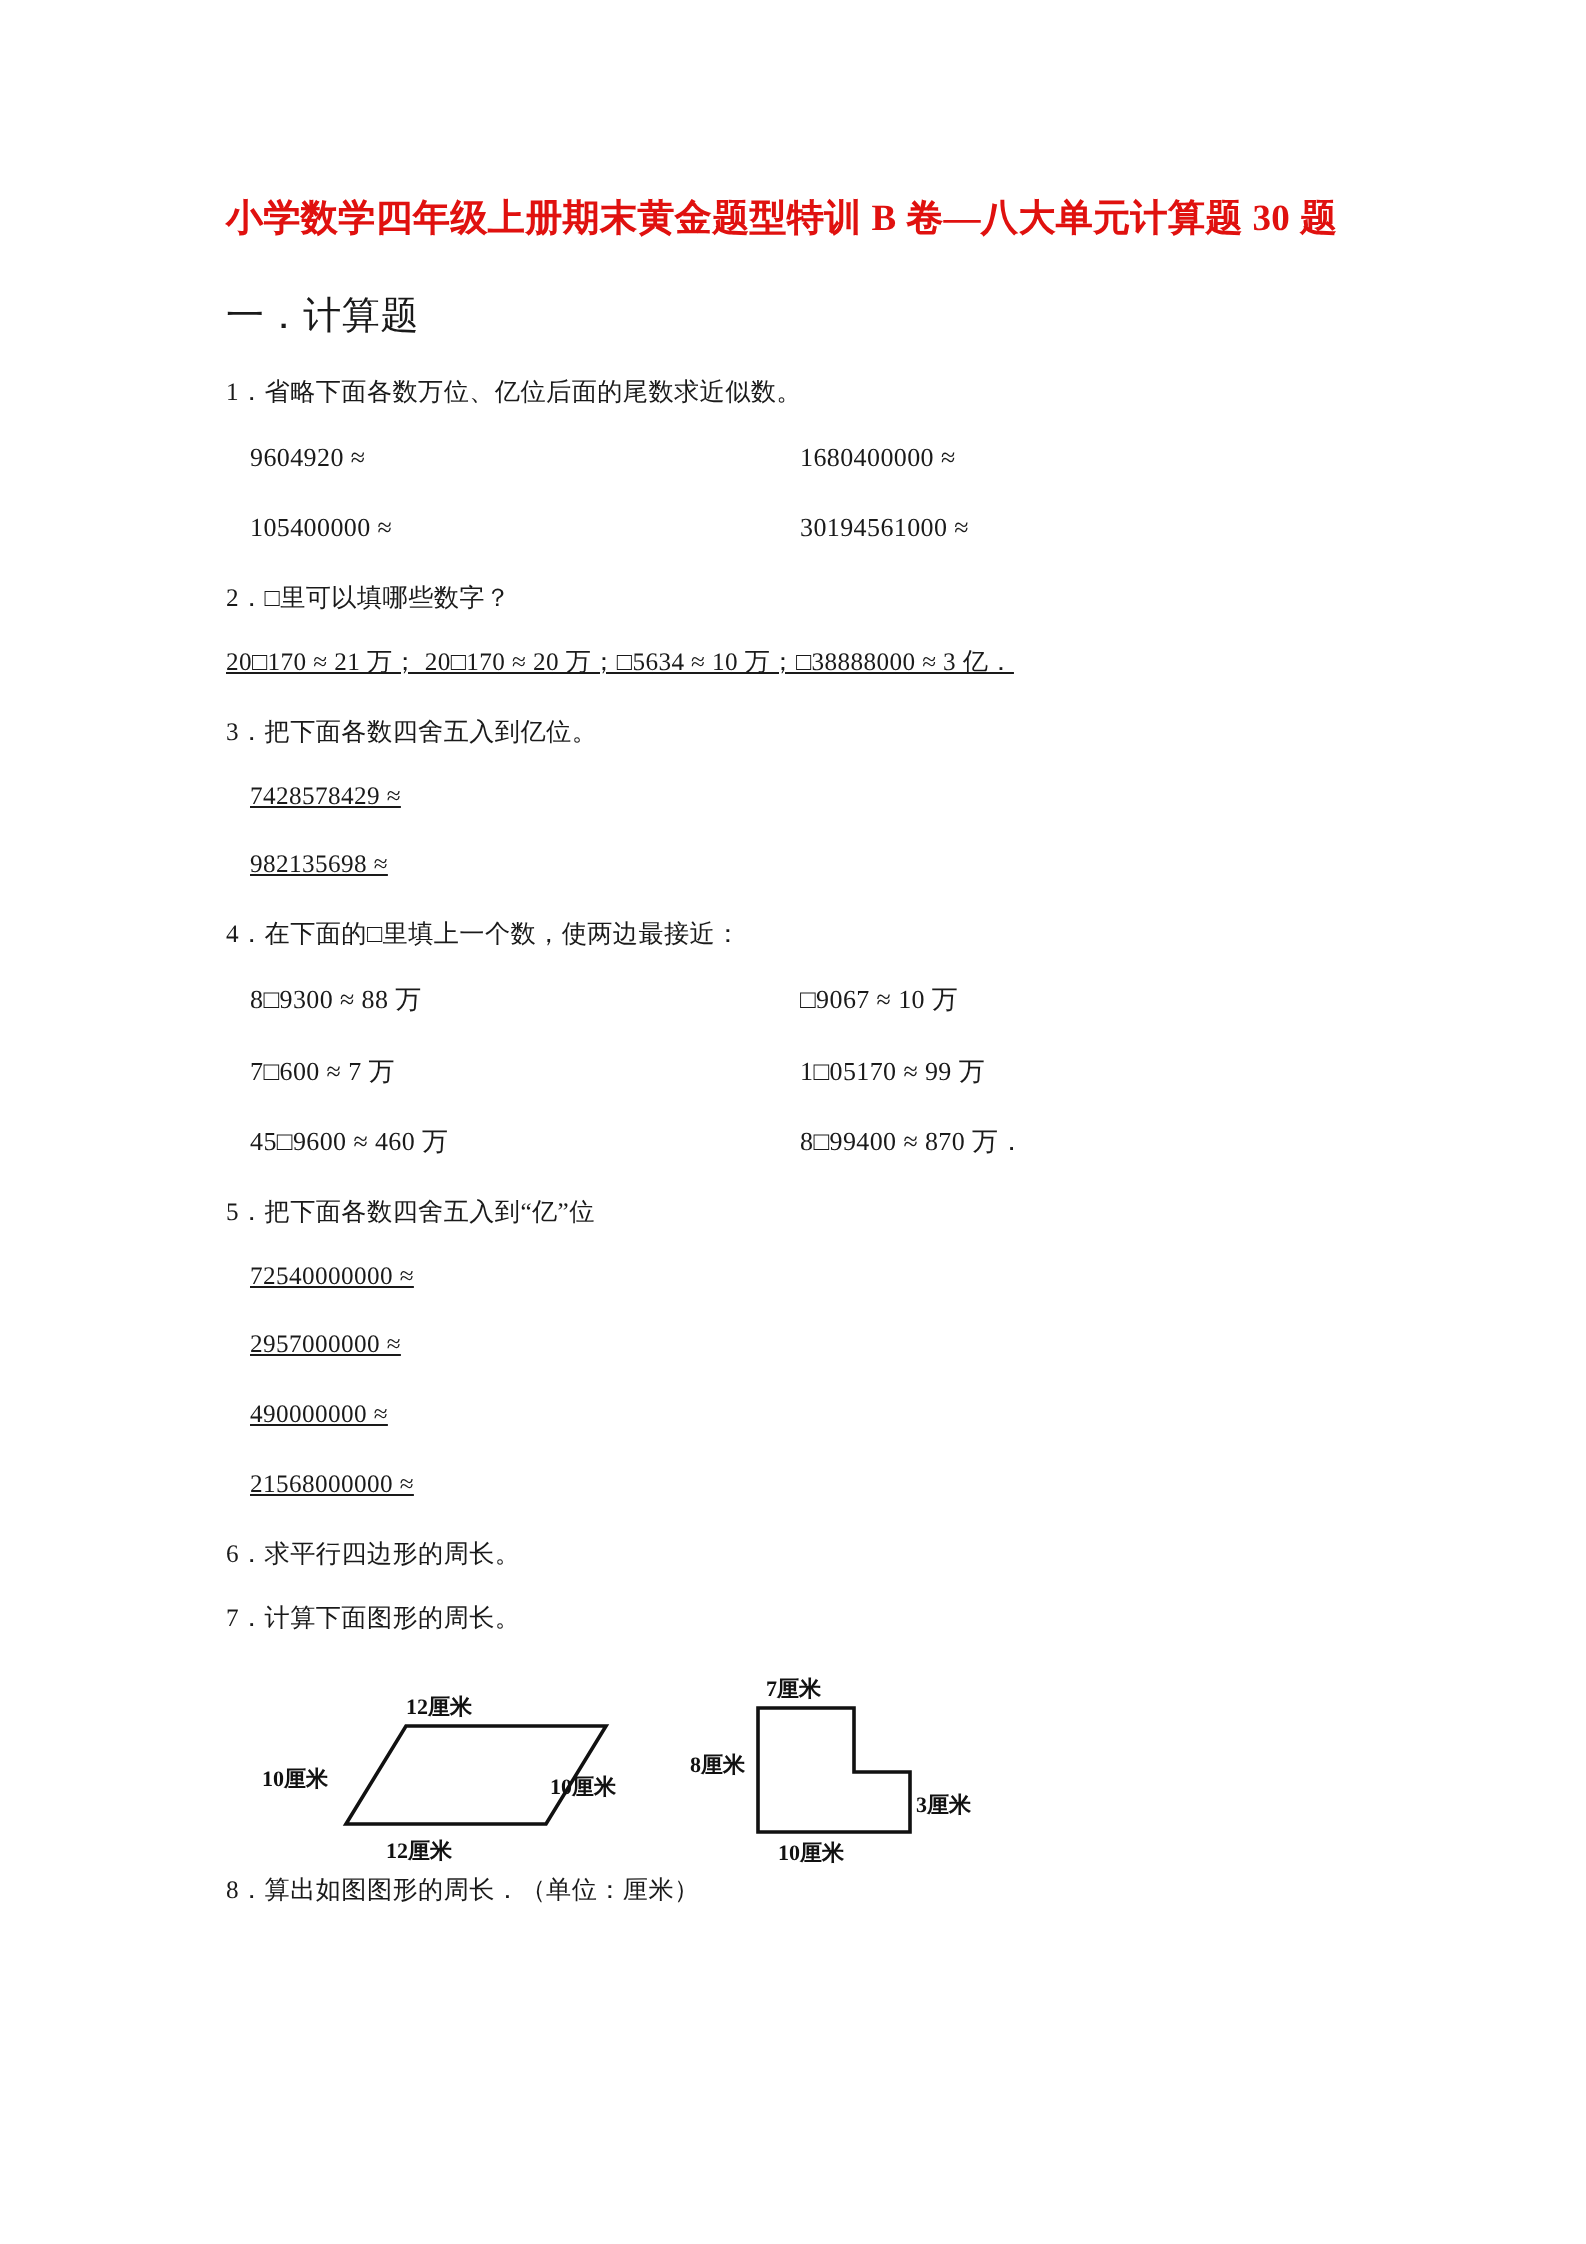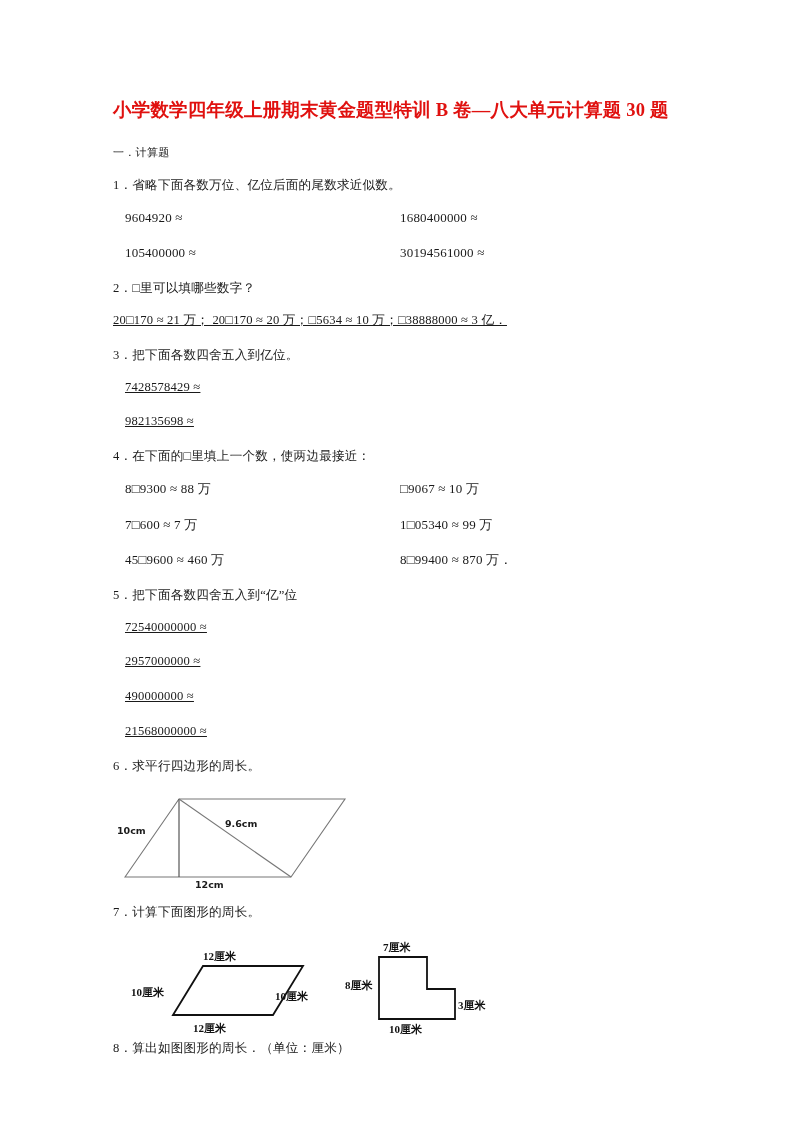--- a/index.html
+++ b/index.html
@@ -36,21 +36,21 @@
     font-weight: bold;
     font-size: 18.5px;
     line-height: 1.35;
     letter-spacing: 0.2px;
     margin: 0 0 22px 0;
     white-space: nowrap;
   }
 
   
   .section-heading {
-    font-size: 11px;
+    font-size: 19px;
     margin: 0 0 16px 0;
     letter-spacing: 0.3px;
   }
 
   
   .q-block {
     margin-bottom: 4px;
   }
   .q-prompt {
     font-size: 12.6px;
@@ -136,51 +136,37 @@
       <div class="q-line">7428578429 ≈</div>
       <div class="q-line">982135698 ≈</div>
     </div>
 
     <div class="q-block">
       <p class="q-prompt">4．在下面的□里填上一个数，使两边最接近：</p>
       <div class="two-col">
         <span class="col-a">8□9300 ≈ 88 万</span><span class="col-b">□9067 ≈ 10 万</span>
       </div>
       <div class="two-col">
-        <span class="col-a">7□600 ≈ 7 万</span><span class="col-b">1□05340 ≈ 99 万</span>
+        <span class="col-a">7□600 ≈ 7 万</span><span class="col-b">1□05170 ≈ 99 万</span>
       </div>
       <div class="two-col">
         <span class="col-a">45□9600 ≈ 460 万</span><span class="col-b">8□99400 ≈ 870 万．</span>
       </div>
     </div>
 
     <div class="q-block">
       <p class="q-prompt">5．把下面各数四舍五入到“亿”位</p>
       <div class="q-line">72540000000 ≈</div>
       <div class="q-line">2957000000 ≈</div>
       <div class="q-line">490000000 ≈</div>
       <div class="q-line">21568000000 ≈</div>
     </div>
 
     <div class="q-block">
       <p class="q-prompt">6．求平行四边形的周长。</p>
-      <div class="fig-wrap">
-        <svg width="240" height="100" viewBox="0 0 240 100">
-
-          <polygon points="8,88 62,10 228,10 174,88" fill="none" stroke="#777777" stroke-width="1.1"></polygon>
-
-          <line x1="62" y1="10" x2="62" y2="88" stroke="#555555" stroke-width="1.2"></line>
-
-          <line x1="62" y1="10" x2="174" y2="88" stroke="#777777" stroke-width="1.1"></line>
-
-          <text x="0" y="45" class="fig-label-sans" font-size="9.5" fill="#1a1a1a">10cm</text>
-          <text x="108" y="38" class="fig-label-sans" font-size="9.5" fill="#1a1a1a">9.6cm</text>
-          <text x="78" y="99" class="fig-label-sans" font-size="9.5" fill="#1a1a1a">12cm</text>
-        </svg>
-      </div>
     </div>
 
     <div class="q-block">
       <p class="q-prompt">7．计算下面图形的周长。</p>
       <div class="fig-row">
 
         <svg width="200" height="95" viewBox="0 0 200 95">
           <polygon points="42,75 72,26 172,26 142,75" fill="none" stroke="#111111" stroke-width="1.8"></polygon>
           <text x="72" y="20" class="fig-label-serif" font-size="11" fill="#111111">12厘米</text>
           <text x="0" y="56" class="fig-label-serif" font-size="11" fill="#111111">10厘米</text>

